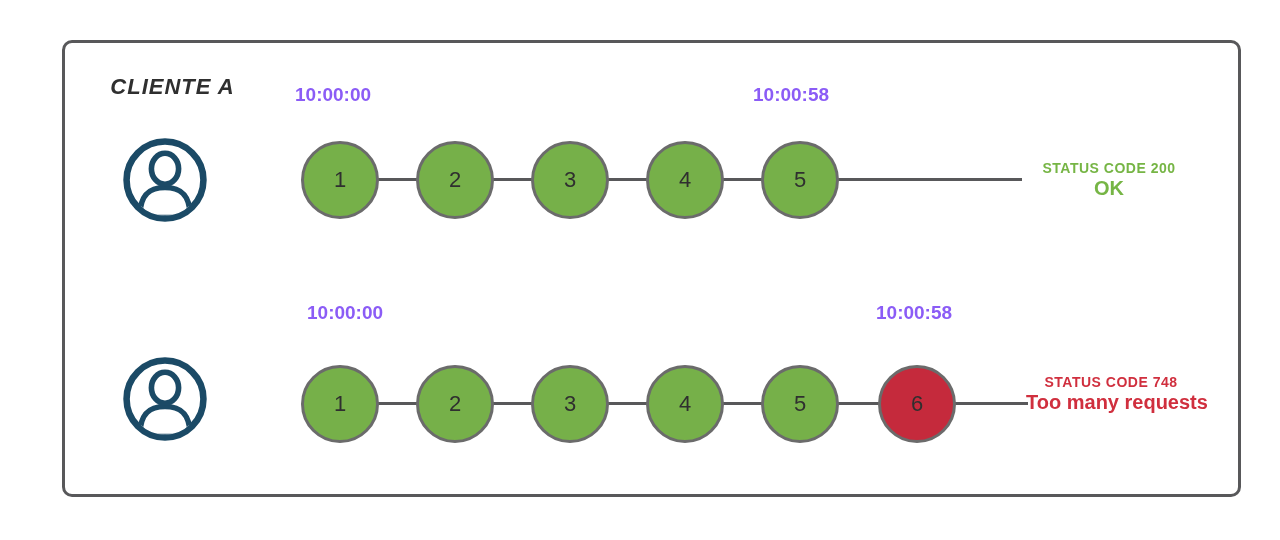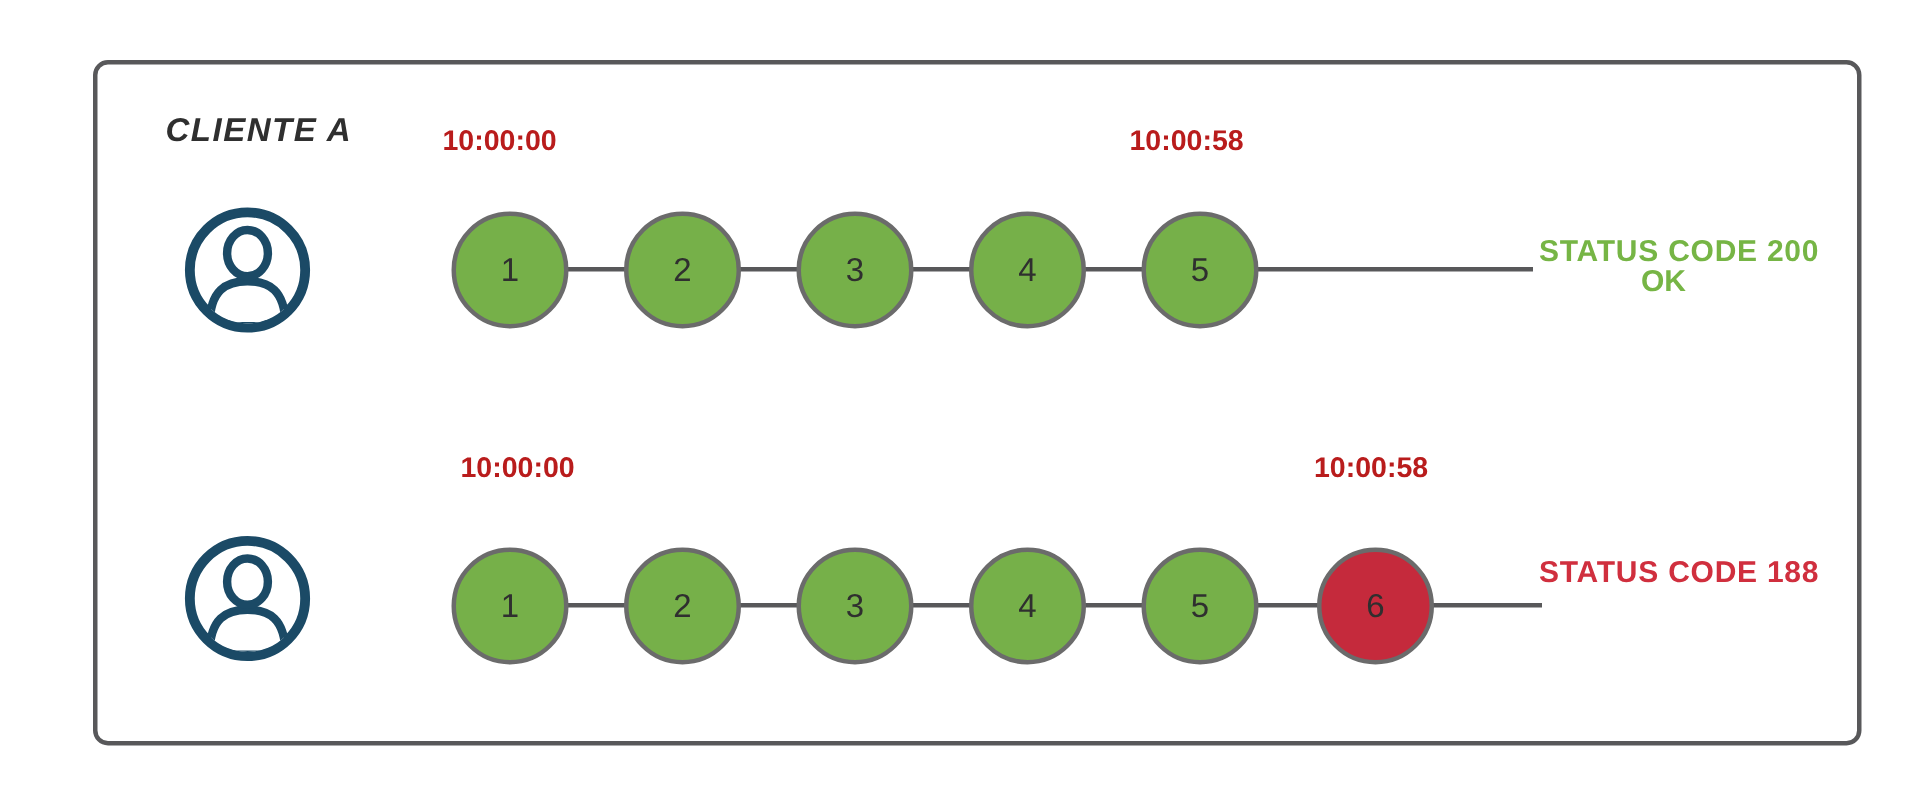--- a/index.html
+++ b/index.html
@@ -40,21 +40,21 @@
   }
   .avatar {
     position: absolute;
     width: 90px;
     height: 90px;
   }
   .timestamp {
     position: absolute;
     font-size: 19px;
     font-weight: 700;
-    color: #b91c1c;
+    color: #8b5cf6;
     white-space: nowrap;
   }
   .timeline-line {
     position: absolute;
     height: 3px;
     background: #58585a;
     z-index: 1;
   }
   .req-circle {
     position: absolute;
@@ -73,21 +73,21 @@
   .req-ok { background: #76b049; }
   .req-blocked { background: #c52a3c; }
   .status-block {
     position: absolute;
     text-align: center;
     font-weight: 700;
     line-height: 20px;
     white-space: nowrap;
     z-index: 2;
   }
-  .status-block .code { font-size: 20px; letter-spacing: 0.5px; }
+  .status-block .code { font-size: 14px; letter-spacing: 0.5px; }
   .status-block .msg  { font-size: 20px; }
   .status-green { color: #76b545; }
   .status-red   { color: #d02f3e; }
 </style>
 </head>
 <body>
 
 <div class="canvas">
   <div class="frame"></div>
 
@@ -168,15 +168,16 @@
     <span>4</span>
   </div>
   <div class="req-circle req-ok" style="left:761px; top:365px;">
     <span>5</span>
   </div>
   <div class="req-circle req-blocked" style="left:878px; top:365px;">
     <span>6</span>
   </div>
 
   <div class="status-block status-red" style="left:1026px; top:372px; width:170px;">
-    <div class="code">STATUS CODE 188</div>
+    <div class="code">STATUS CODE 748</div>
+    <div class="msg">Too many requests</div>
   </div>
 </div>
 
 </body></html>

